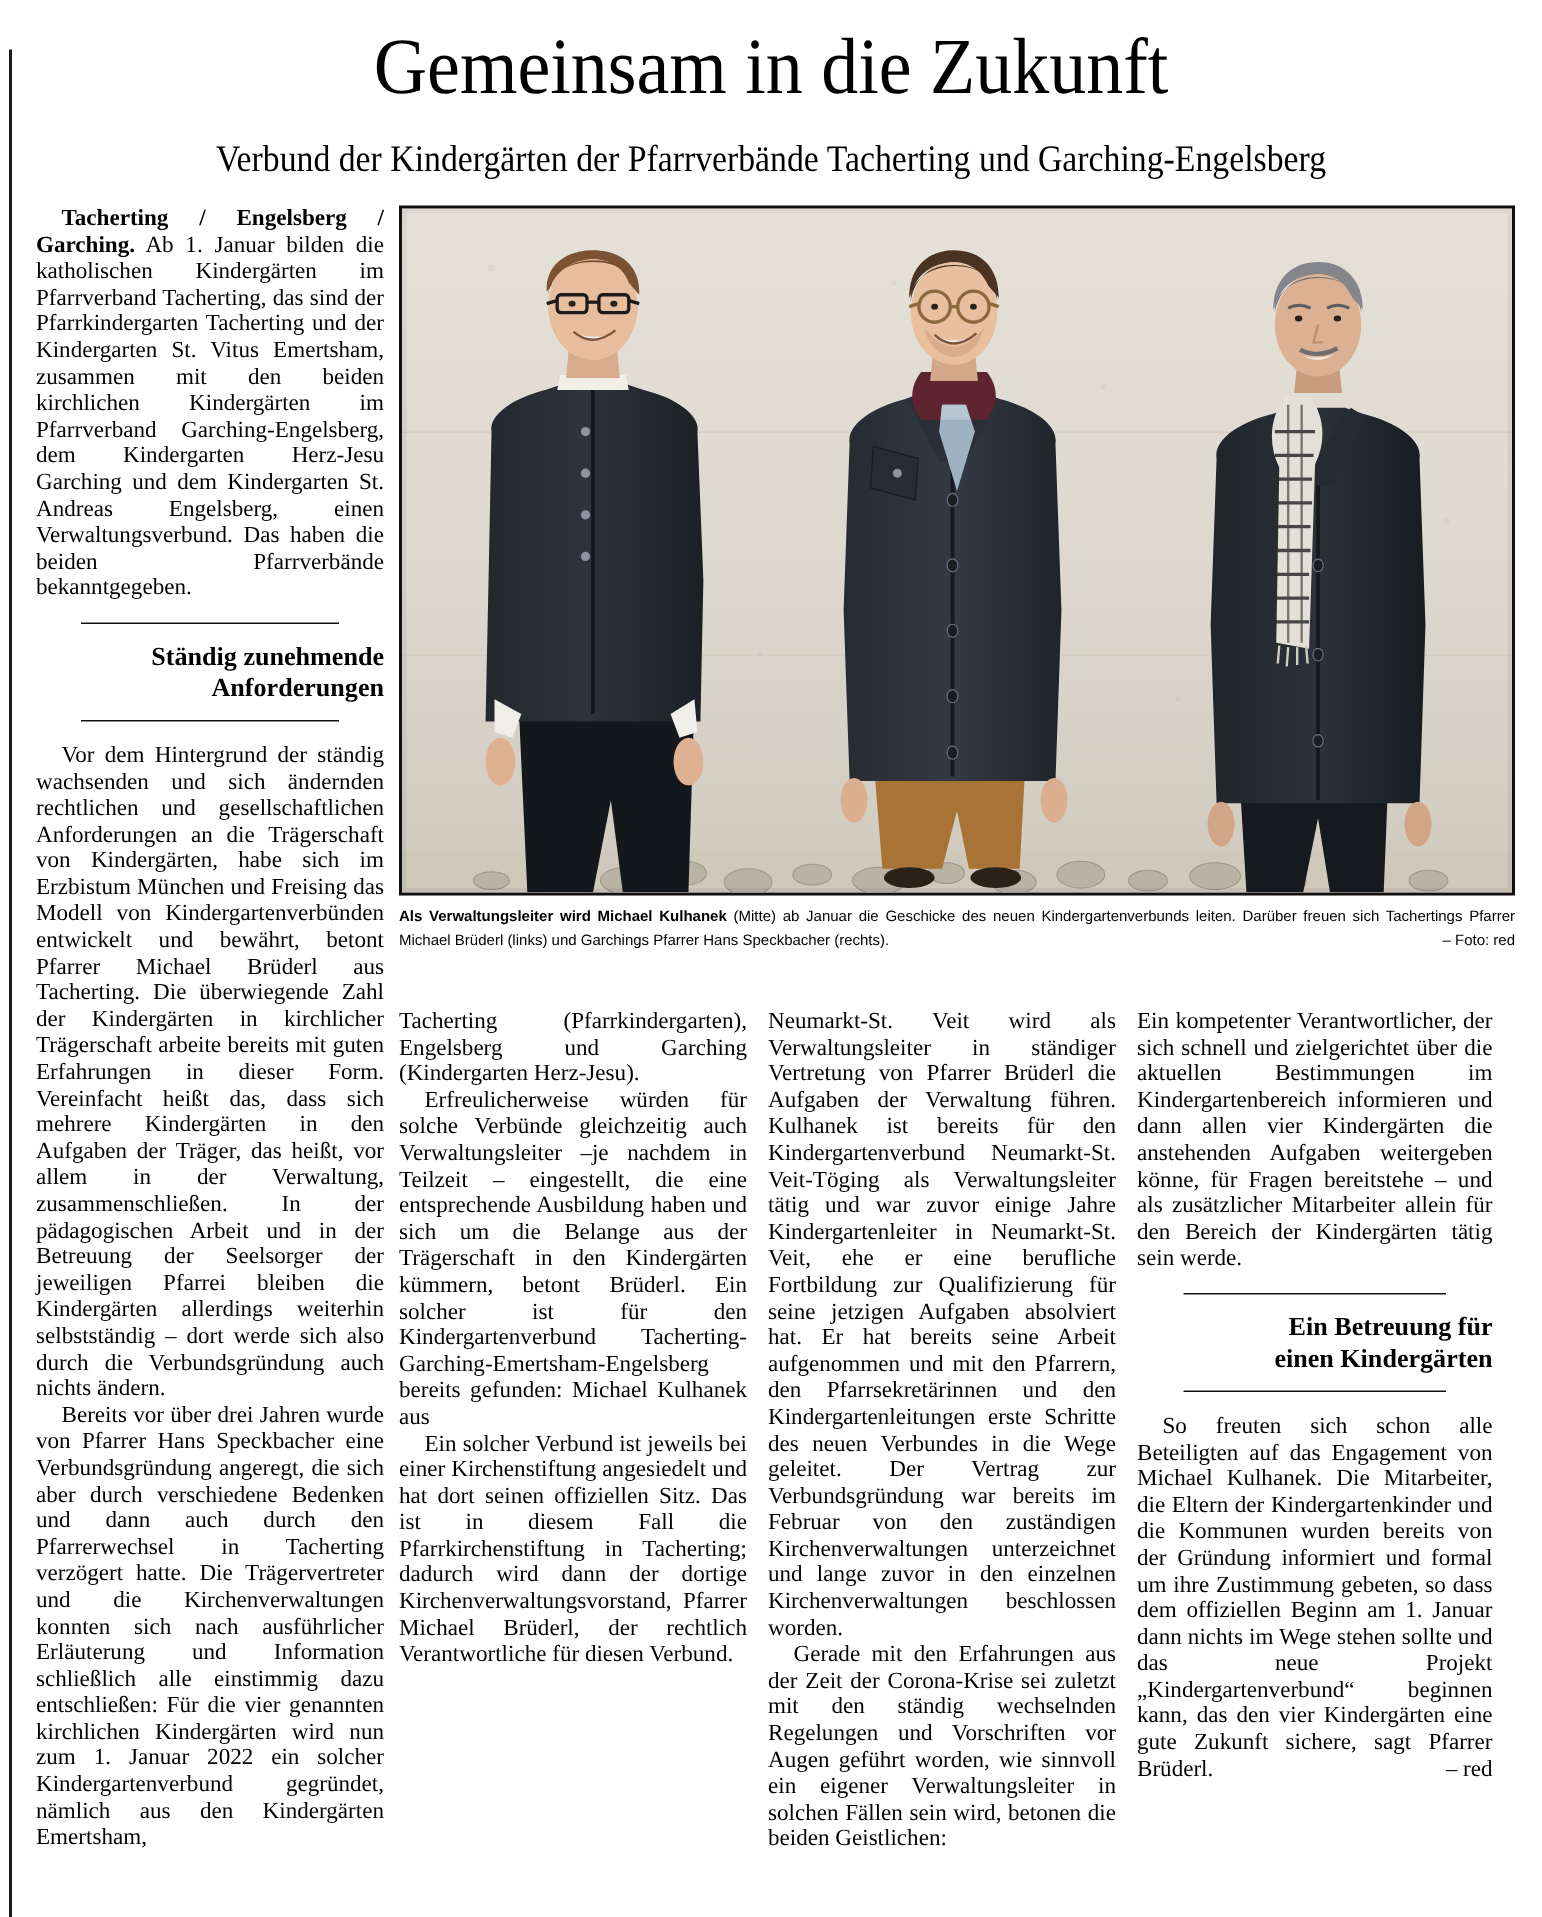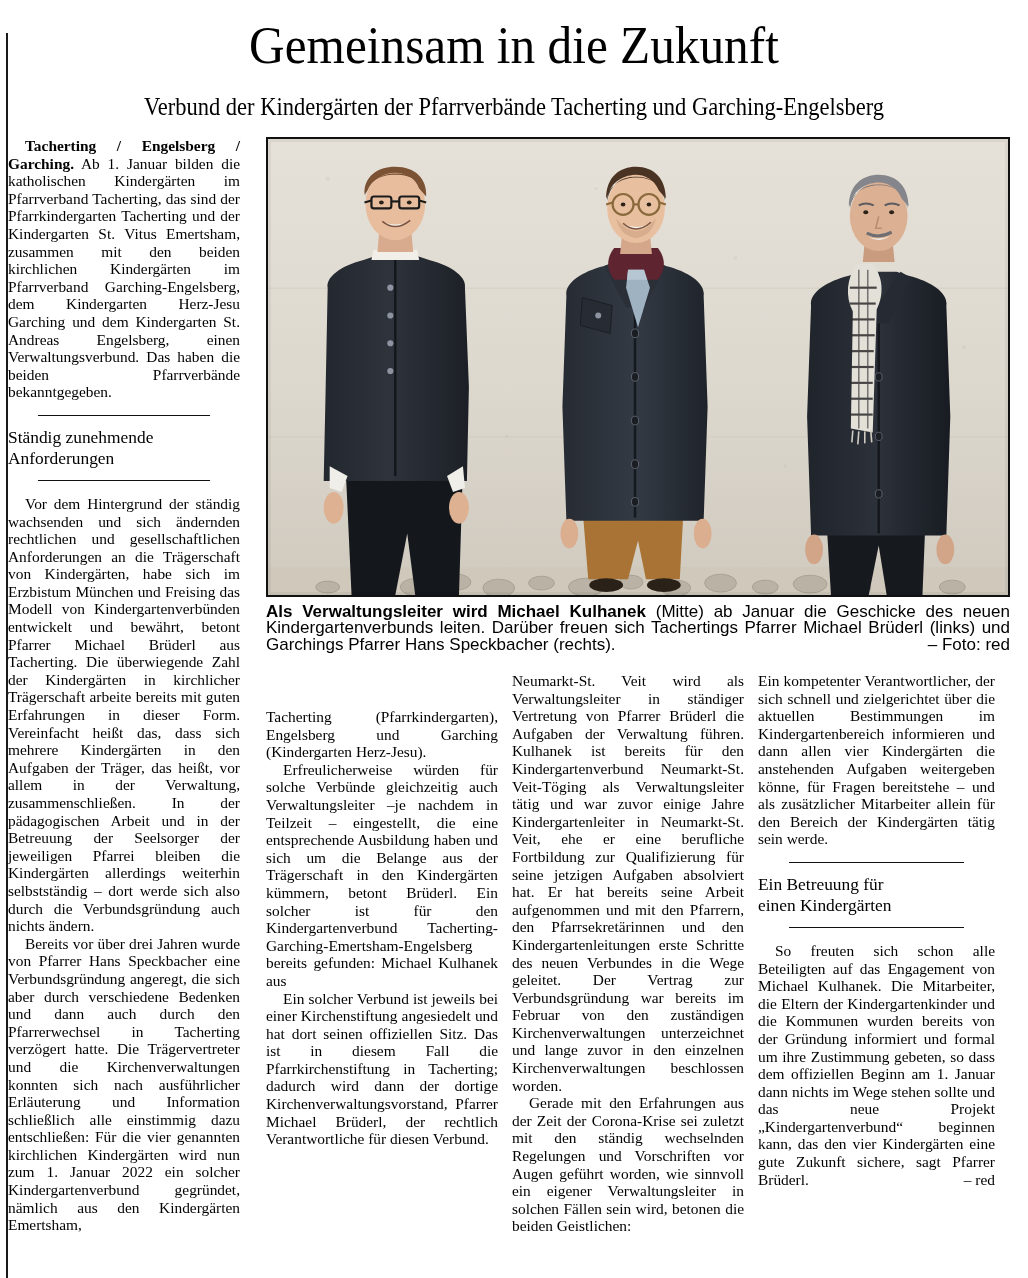--- a/index.html
+++ b/index.html
@@ -73,21 +73,21 @@
   }
   .photo-svg { display:block; width:100%; height:100%; }
 
   
   .caption {
     position: absolute;
     left: 266px;
     top: 604px;
     width: 744px;
     font-family: "Liberation Sans", sans-serif;
-    font-size: 17px;
+    font-size: 10px;
     line-height: 16.4px;
     text-align: justify;
     color: #000;
   }
 
   
   .col {
     position: absolute;
     font-family: "Liberation Serif", serif;
     font-size: 15.4px;
@@ -97,34 +97,34 @@
     hyphens: manual;
     color: #000;
   }
   .col p {
     margin: 0;
     text-indent: 17px;
   }
   .col p.noindent { text-indent: 0; }
   .col p + p { margin-top: 0; }
 
-  #col1 { left: 8px;  top: 137px; width: 232px; }
-  #col2 { left: 266px; top: 708px; width: 232px; }
+  #col1 { left: 24px;  top: 137px; width: 232px; }
+  #col2 { left: 266px; top: 672px; width: 232px; }
   #col3 { left: 512px; top: 672px; width: 232px; }
   #col4 { left: 758px; top: 672px; width: 237px; }
 
   .lead-label { font-weight: 700; }
 
   
   .crosshead {
-    text-align: left;
+    text-align: right;
     font-family: "Liberation Serif", serif;
     font-size: 17.4px;
     line-height: 21px;
-    font-weight: 400;
+    font-weight: 700;
     text-indent: 0;
   }
   .crosshead-wrap {
     margin: 14px 0 14px 0;
   }
   .rule {
     height: 1px;
     background: #111;
     margin: 0 auto;
     width: 74%;

